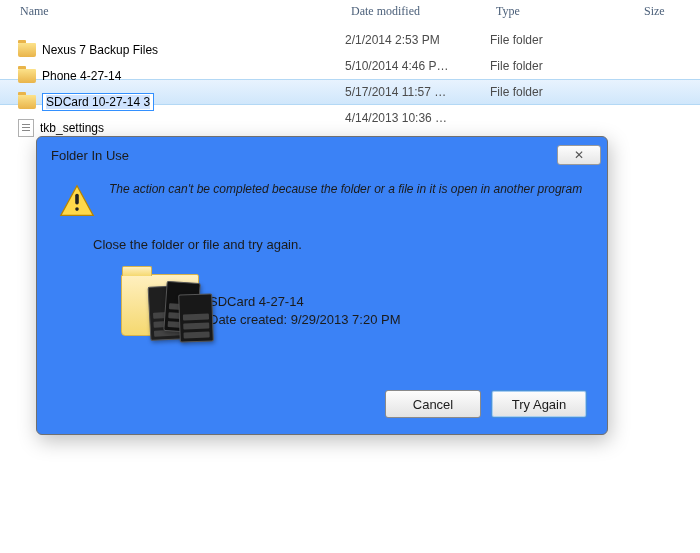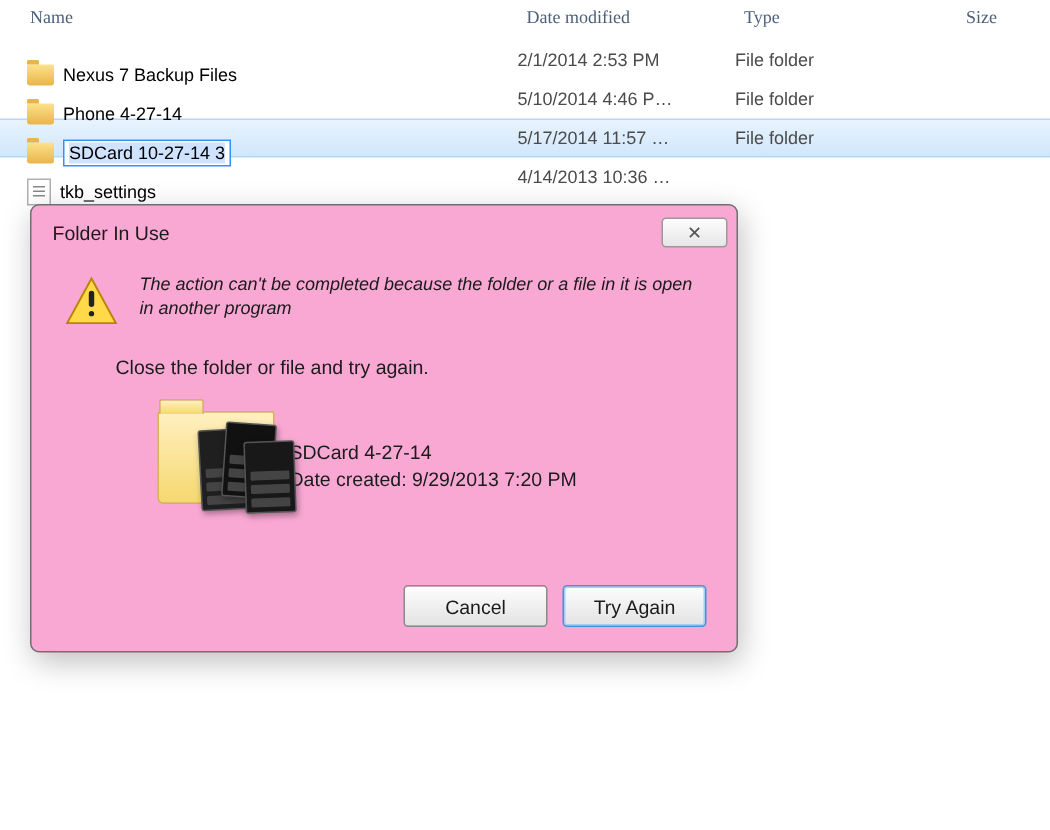--- a/index.html
+++ b/index.html
@@ -16,21 +16,21 @@
     .row .c-name { width: 345px; display: flex; align-items: center; padding-left: 18px; gap: 6px; margin-top: 20px; }
     .row .c-date { width: 145px; color: #4b4b4b; }
     .row .c-type { width: 148px; color: #4b4b4b; }
     .folder-ico { width: 18px; height: 14px; background: linear-gradient(#fce28a, #e9b44a); border-radius: 1px 1px 2px 2px; position: relative; flex-shrink: 0; }
     .folder-ico::before { content: ""; position: absolute; top: -3px; left: 0; width: 8px; height: 3px; background: #e9b44a; border-radius: 1px 1px 0 0; }
     .file-ico { width: 16px; height: 18px; background: #fff; border: 1px solid #b0b0b0; position: relative; flex-shrink: 0; }
     .file-ico::after { content: ""; position: absolute; top: 4px; left: 3px; width: 8px; height: 1px; background: #888; box-shadow: 0 3px 0 #888, 0 6px 0 #888; }
     .rename-box { border: 1px solid #3390ff; background: #fff; padding: 1px 3px; display: inline-block; }
     .rename-box span { background: #cfe3ff; }
     
-    .dialog { position: absolute; left: 20px; top: 136px; width: 472px; background: #f9a8d4; border: 1px solid #707070; border-radius: 6px; box-shadow: 2px 6px 20px rgba(0,0,0,0.25); }
+    .dialog { position: absolute; left: 36px; top: 136px; width: 572px; background: #3b82f6; border: 1px solid #707070; border-radius: 6px; box-shadow: 2px 6px 20px rgba(0,0,0,0.25); }
     .dialog-title { display: flex; align-items: center; justify-content: space-between; padding: 8px 6px 6px 14px; font-size: 13px; color: #1b1b1b; }
     .close-btn { width: 44px; height: 20px; border: 1px solid #9a9a9a; border-radius: 3px; background: linear-gradient(#fdfdfd,#e6e6e6); display: flex; align-items: center; justify-content: center; font-family: sans-serif; font-size: 12px; color: #555; cursor: pointer; }
     .dialog-body { padding: 10px 22px 14px 22px; }
     .dlg-top { display: flex; gap: 14px; }
     .warn-ico { width: 36px; height: 36px; flex-shrink: 0; position: relative; margin-top: 2px; }
     .warn-ico svg { width: 36px; height: 36px; }
     .dlg-msg { font-size: 12px; color: #1b1b1b; line-height: 1.35; font-style: italic; }
     .dlg-sub { font-size: 13px; color: #1b1b1b; margin-top: 18px; margin-left: 34px; }
     .dlg-folderblock { display: flex; align-items: center; margin: 14px 0 8px 60px; }
     .big-folder { width: 90px; height: 90px; position: relative; }

